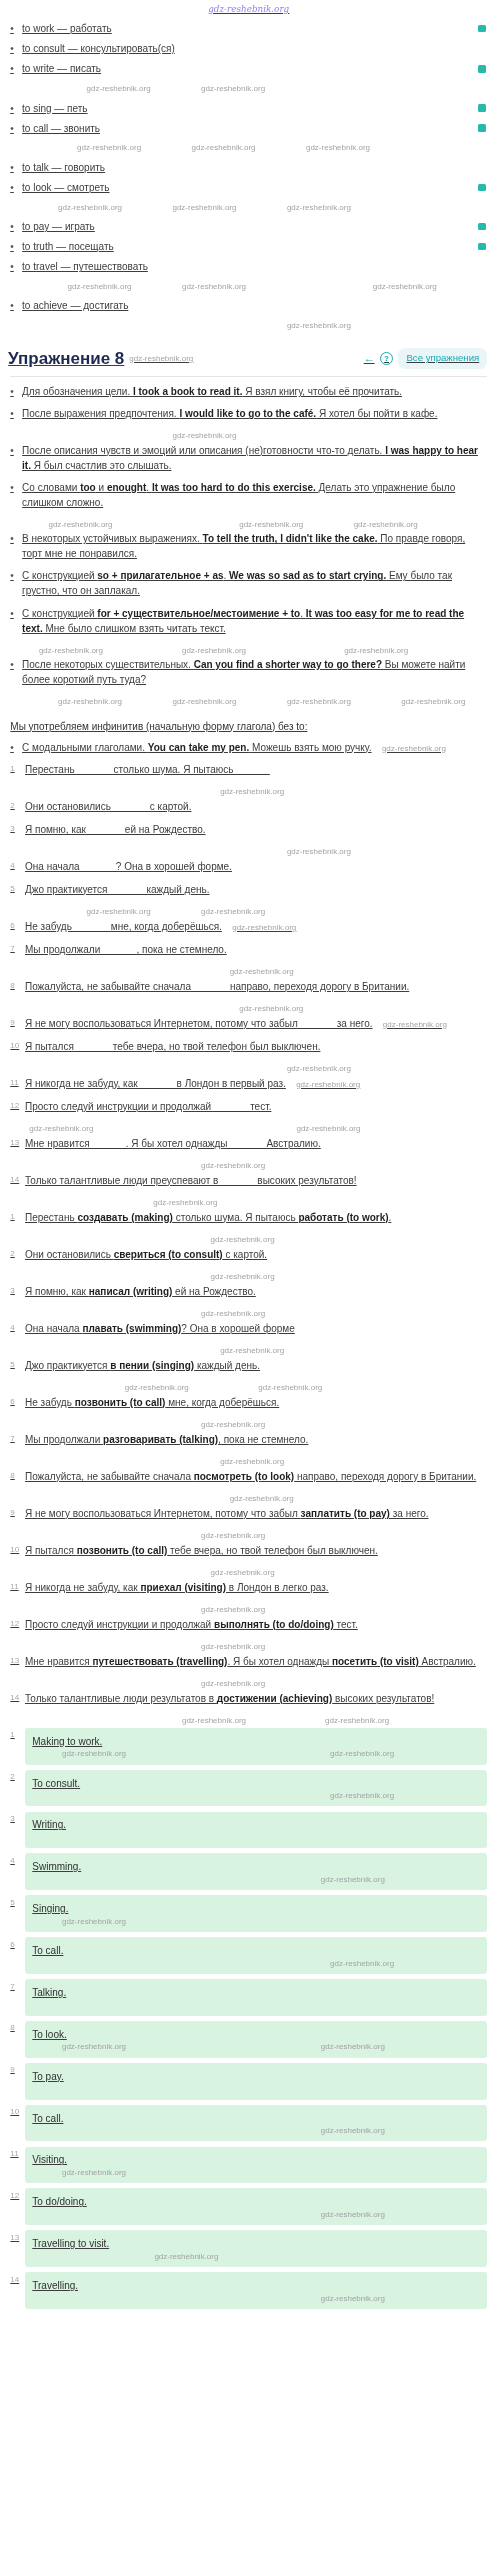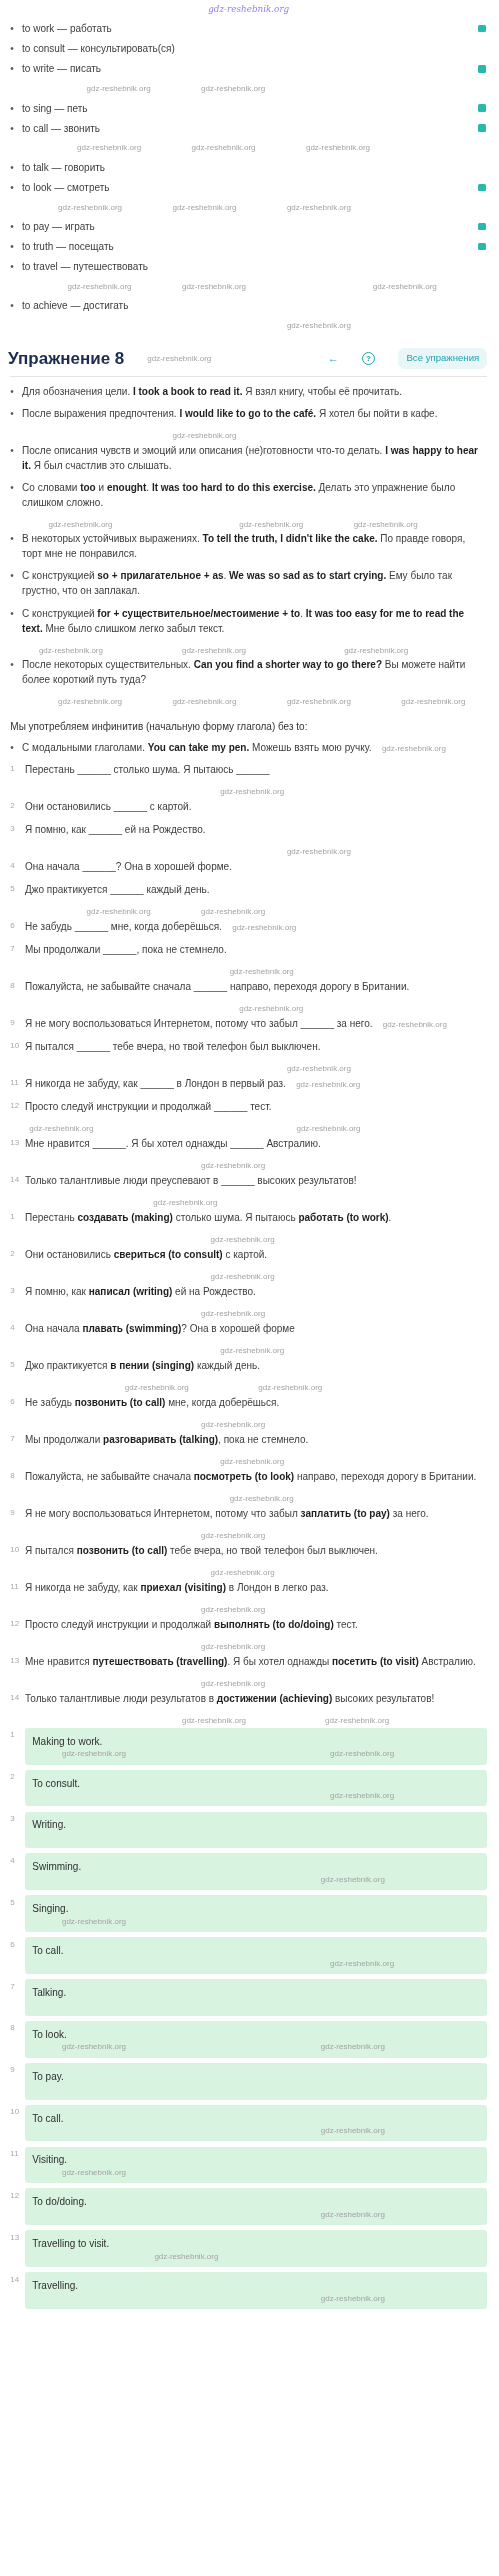--- a/index.html
+++ b/index.html
@@ -1,33 +1,33 @@
 <!DOCTYPE html>
 <html style="font-size:11.8px"><head>
 <meta charset="utf-8">
 <style>
   html,body{margin:0;padding:0;background:#ffffff;}
   body{color:#3d3d3d;font-family:"Liberation Sans",sans-serif;font-size:10px;line-height:1.5;}
-  .page{width:496px;min-height:2576px;box-sizing:border-box;padding:2.9px 8.8px 17.6px 10.3px;position:relative;background:#fff;}
+  .page{width:496px;min-height:2576px;box-sizing:border-box;padding:2.9px 8.8px 17.6px 10.3px;position:relative;background:#fff;text-decoration:underline;}
 
   .top-wm{text-align:center;color:#8d7ff0;font-family:"DejaVu Serif",serif;font-style:italic;font-size:8.8px;height:13.2px;}
   .wm{color:#a3a3a3;font-size:8px;white-space:nowrap;}
   .wm-inline{margin-left:10.3px;}
   .wm-row{position:relative;height:14px;}
   .wm-row .wm{position:absolute;top:1.5px;}
 
   .intro{margin:1.5px 0 7.3px 0;}
   .intro .wm{margin-left:20.6px;}
 
   .wordlist-title{font-weight:bold;font-size:9.6px;color:#222;margin:7.3px 0 2.9px 0;letter-spacing:0.3px;}
   .wl-item{display:flex;align-items:center;margin:5.1px 0;}
   .bullet{width:11.8px;color:#555;flex-shrink:0;}
   .sq-btn{width:7.3px;height:7.3px;background:#26b9ac;border-radius:1.5px;margin-left:auto;margin-right:1.5px;cursor:pointer;flex-shrink:0;}
 
-  .ex-header{display:flex;align-items:center;gap:23px;margin:13.2px 0 4.4px 0;justify-content:space-between;}
+  .ex-header{display:flex;align-items:center;gap:5px;margin:13.2px 0 4.4px 0;justify-content:space-between;}
   .ex-title{font-size:17px;font-weight:700;color:#1d2b50;margin:0 0 0 -2.2px;}
   .spacer{flex:1;}
   .icon-teal{color:#1aa7b0;font-size:11px;cursor:pointer;}
   .q-icon{display:inline-block;width:11.8px;height:11.8px;line-height:11px;text-align:center;border:1.1px solid #1aa7b0;border-radius:50%;color:#1aa7b0;font-size:8px;font-weight:bold;cursor:pointer;}
   .all-link{color:#1aa7b0;background:#e9f5f6;padding:3.7px 8px;border-radius:7px;text-decoration:none;font-size:9.6px;white-space:nowrap;}
   .divider{border:none;border-top:0.7px solid #e4e4e4;margin:2.9px 0 7.3px 0;}
 
   .rule-item{display:flex;margin-bottom:7.3px;}
   .rule-item b, .num-item b{color:#1f1f1f;}
   .itext{flex:1;}
@@ -163,21 +163,21 @@
       <div class="rule-item">
         <span class="bullet">•</span>
         <span class="itext"><span>В некоторых устойчивых выражениях. </span><b>To tell the truth, I didn't like the cake.</b><span> По правде говоря, торт мне не понравился.</span></span>
       </div>
       <div class="rule-item">
         <span class="bullet">•</span>
         <span class="itext"><span>С конструкцией </span><b>so + прилагательное + as</b><span>. </span><b>We was so sad as to start crying.</b><span> Ему было так грустно, что он заплакал.</span></span>
       </div>
       <div class="rule-item">
         <span class="bullet">•</span>
-        <span class="itext"><span>С конструкцией </span><b>for + существительное/местоимение + to</b><span>. </span><b>It was too easy for me to read the text.</b><span> Мне было слишком легко забыл текст.</span></span>
+        <span class="itext"><span>С конструкцией </span><b>for + существительное/местоимение + to</b><span>. </span><b>It was too easy for me to read the text.</b><span> Мне было слишком взять читать текст.</span></span>
       </div>
       <div class="wm-row">
         <span class="wm" style="left: 6%;">gdz-reshebnik.org</span>
         <span class="wm" style="left: 36%;">gdz-reshebnik.org</span>
         <span class="wm" style="left: 70%;">gdz-reshebnik.org</span>
       </div>
       <div class="rule-item">
         <span class="bullet">•</span>
         <span class="itext"><span>После некоторых существительных. </span><b>Can you find a shorter way to go there?</b><span> Вы можете найти более короткий путь туда?</span></span>
       </div>

